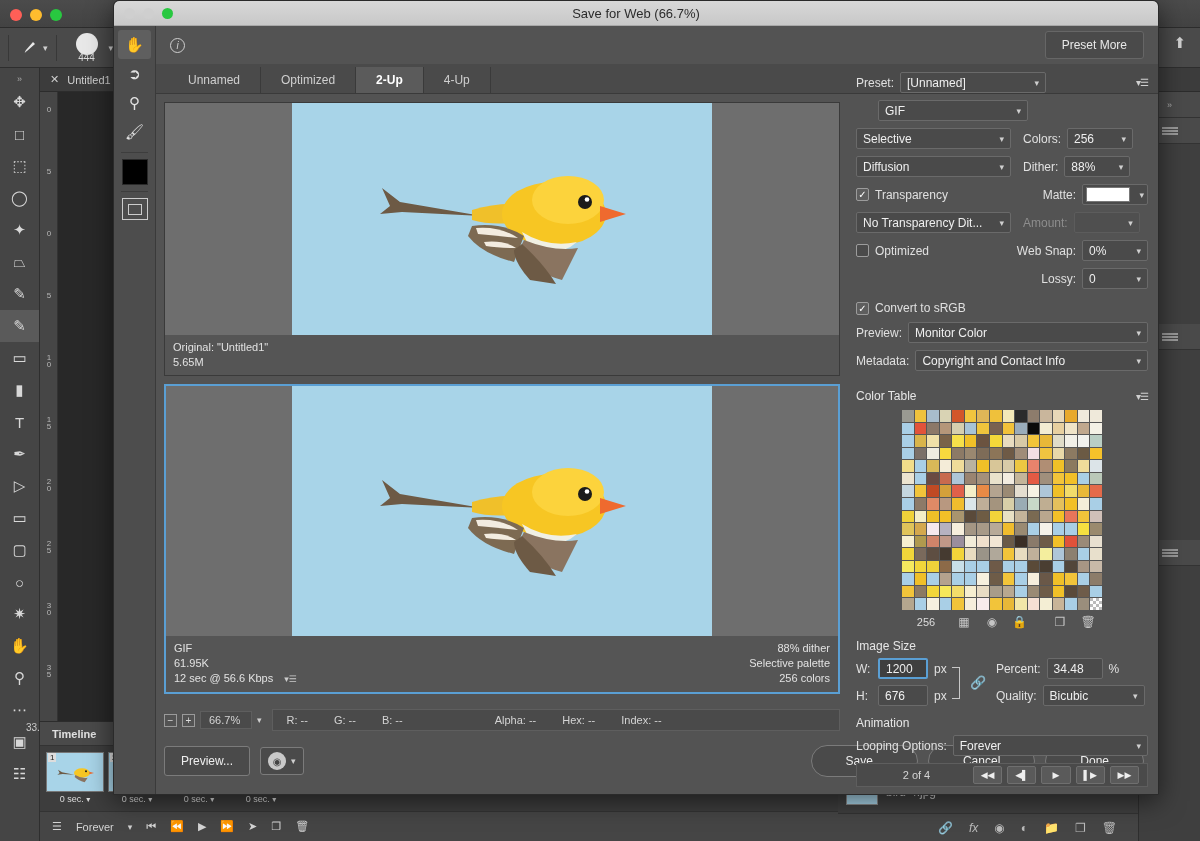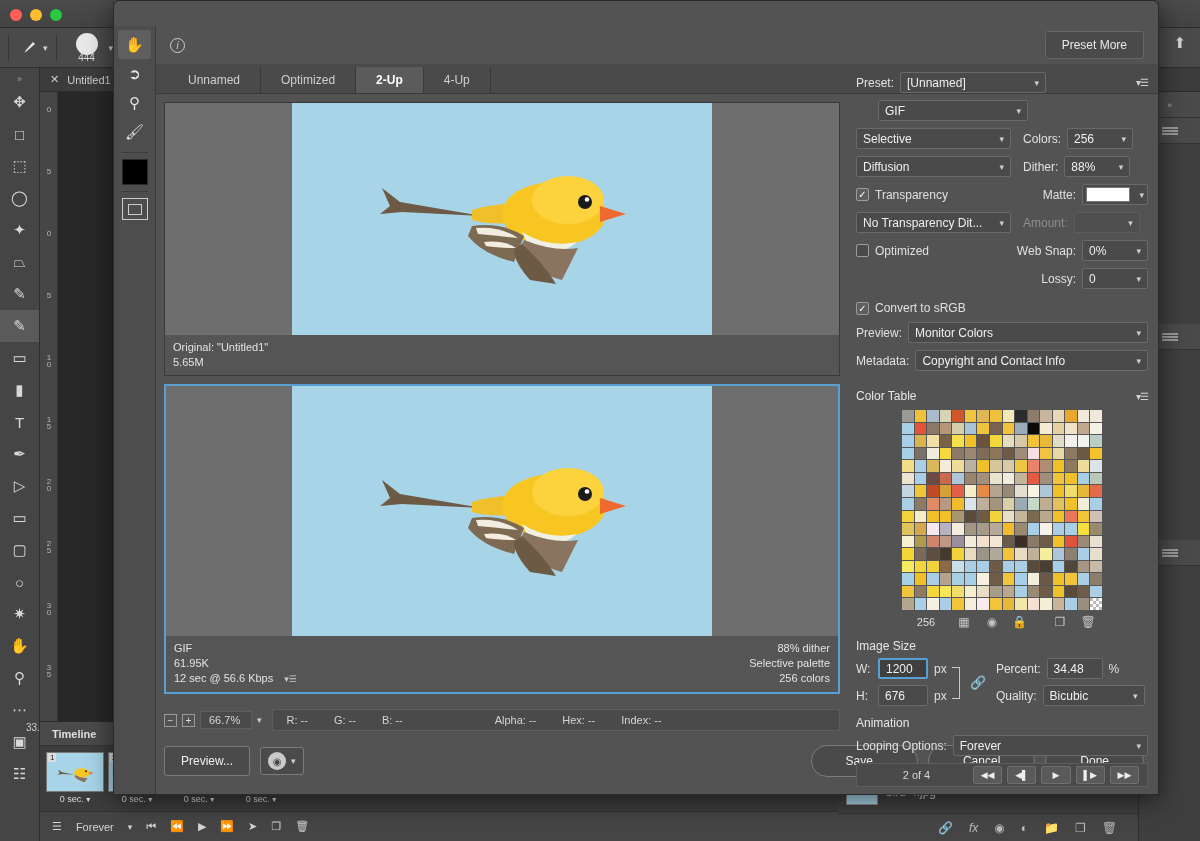--- a/index.html
+++ b/index.html
@@ -325,20 +325,28 @@
       <span>◐</span>
       <span>📁</span>
       <span>❐</span>
       <span>🗑</span>
     </div>
   </div>
 </div>
 
 <div id="sfw">
 
+  <div class="sfw-title">
+    <div class="mac-dots">
+      <span class="dot red"></span>
+      <span class="dot yellow"></span>
+      <span class="dot green"></span>
+    </div>
+    <span>Save for Web (66.7%)</span>
+  </div>
 
   <div class="sfw-body">
 
     <div class="sfw-tools">
       <div class="sfw-tool sel">✋</div>
       <div class="sfw-tool">➲</div>
       <div class="sfw-tool">⚲</div>
       <div class="sfw-tool">🖌</div>
       <div class="sfw-divider"></div>
       <div class="color-chip"></div>
@@ -540,21 +548,21 @@
       </div>
 
       <div class="row" style="margin-top:12px">
         <span class="cbx">✓</span>
         <span class="lbl">Convert to sRGB</span>
       </div>
 
       <div class="row">
         <span class="lbl">Preview:</span>
         <span class="sel-box" style="flex:1">
-          <span>Monitor Colors</span>
+          <span>Monitor Color</span>
           <span class="cv">▾</span>
         </span>
       </div>
 
       <div class="row">
         <span class="lbl">Metadata:</span>
         <span class="sel-box" style="flex:1">
           <span>Copyright and Contact Info</span>
           <span class="cv">▾</span>
         </span>

